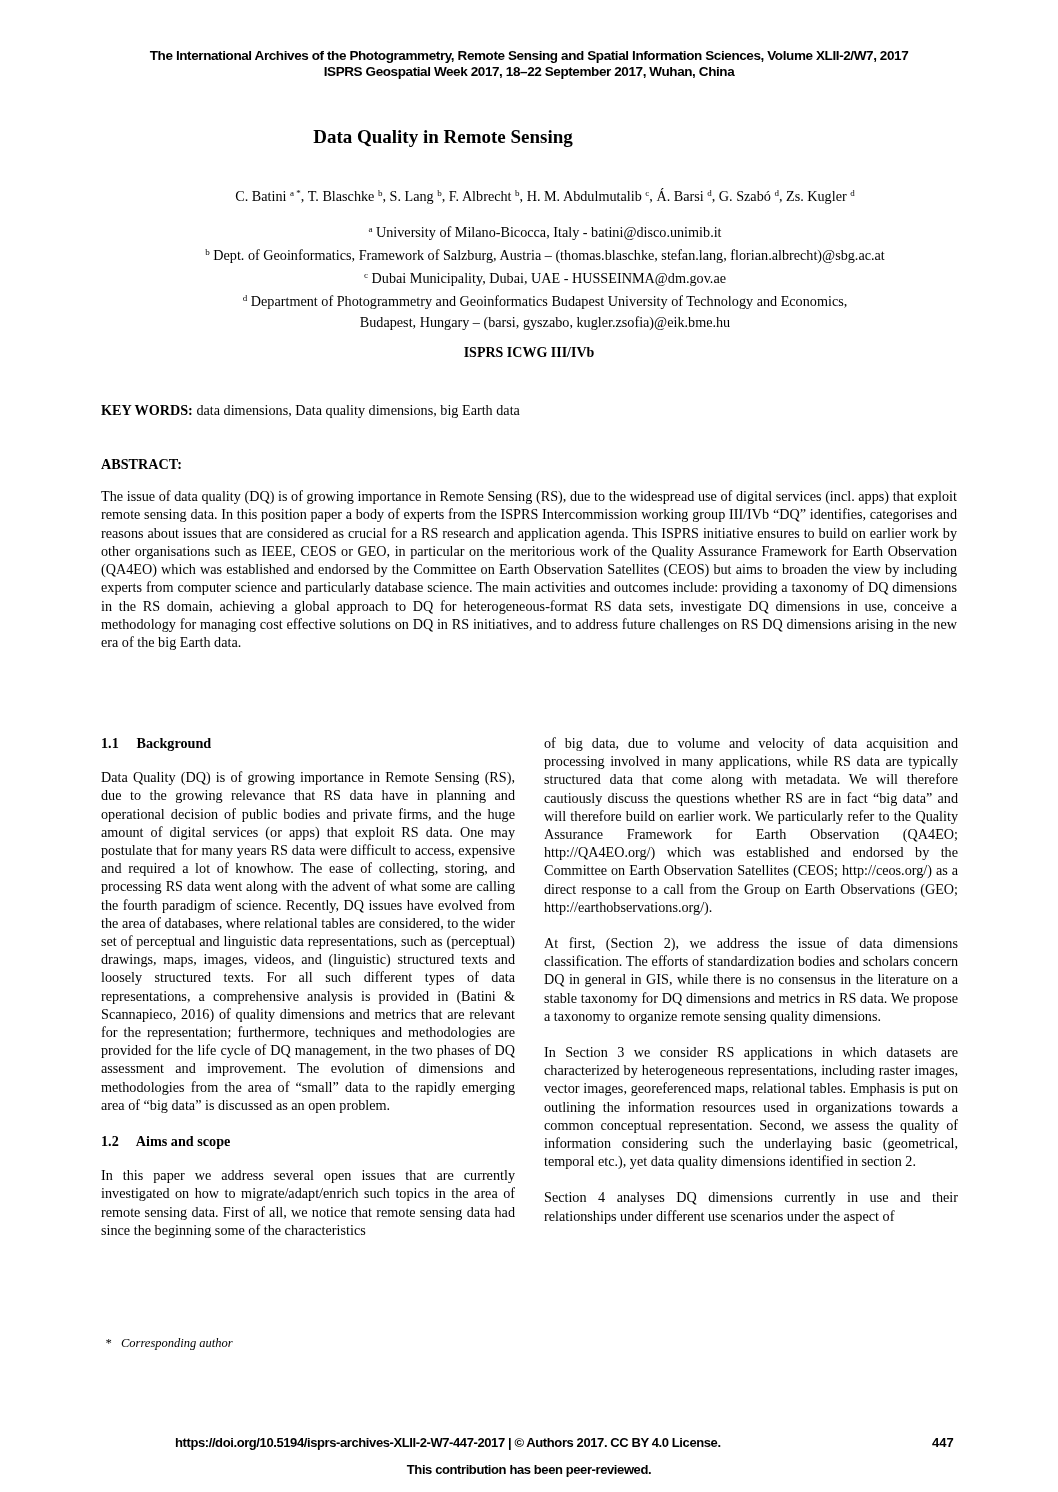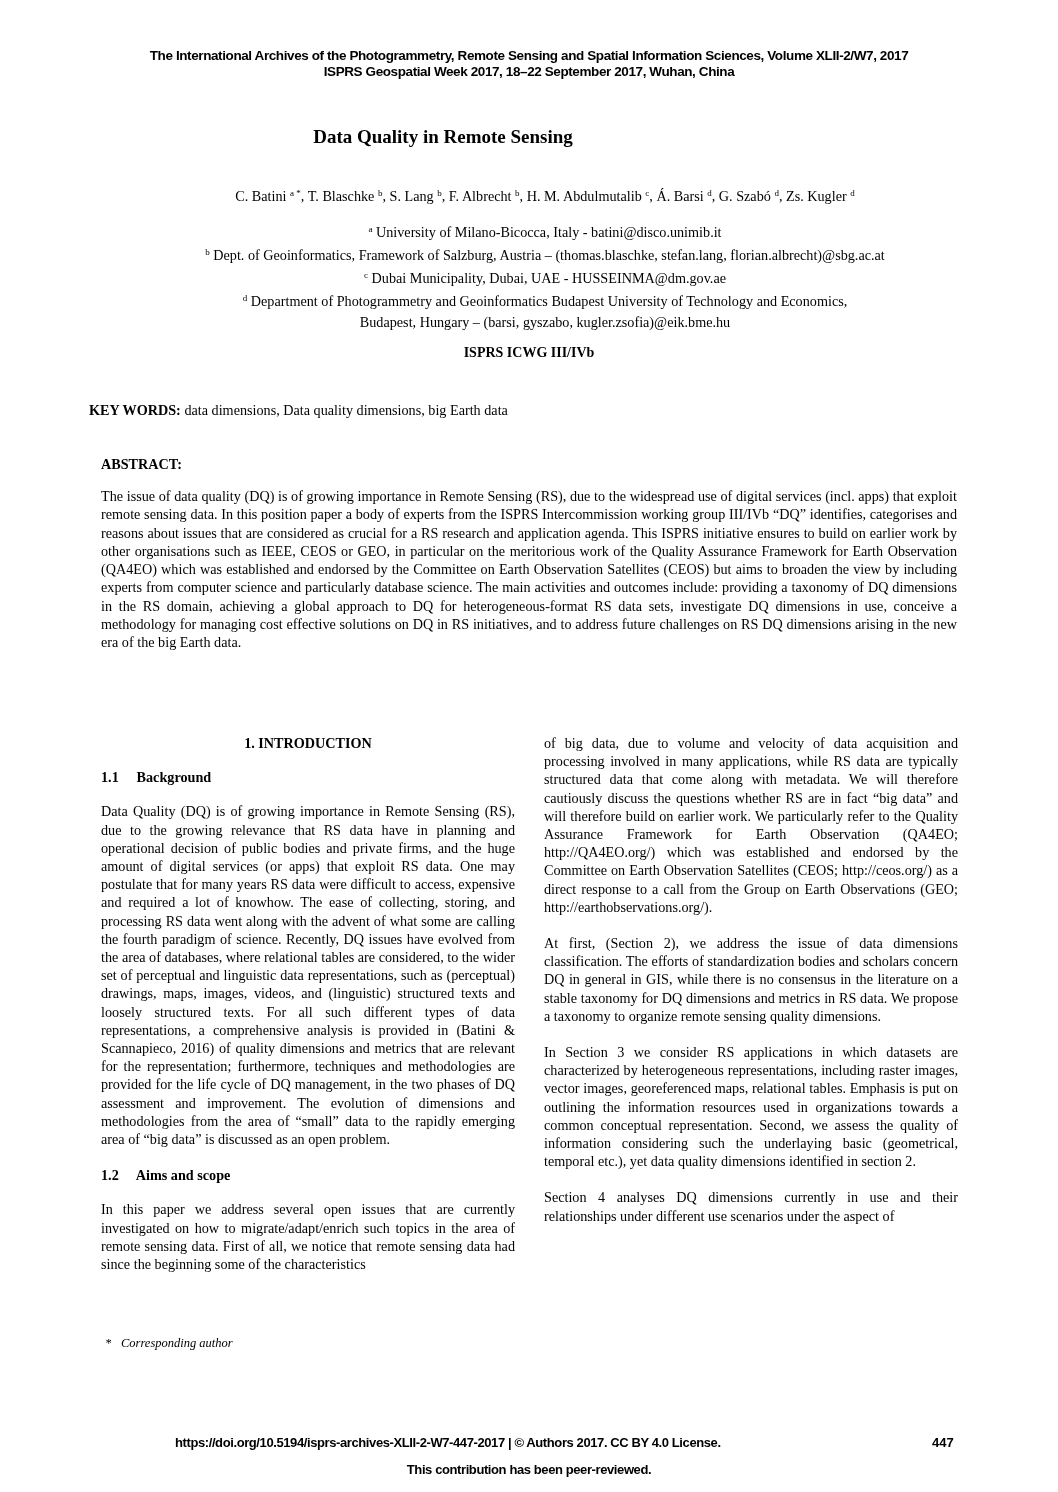--- a/index.html
+++ b/index.html
@@ -3,21 +3,21 @@
 <meta charset="utf-8">
 <style>
   html, body { margin: 0; padding: 0; background: #ffffff; }
   body { width: 1058px; height: 1492px; position: relative; overflow: hidden; color: #000; font-family: "Liberation Serif", serif; }
   .abs { position: absolute; }
   .hdr { left: 0; width: 1058px; text-align: center; font-family: "Liberation Sans", sans-serif; font-weight: bold; font-size: 13.5px; letter-spacing: -0.4px; line-height: 17px; }
   .title { left: 0; width: 886px; top: 126px; text-align: center; font-weight: bold; font-size: 19px; }
   .center-line { left: 16px; width: 1058px; text-align: center; font-size: 14.2px; line-height: 21px; }
   sup { font-size: 9px; vertical-align: 5px; line-height: 0; }
   .wg { left: 0; width: 1058px; top: 345px; text-align: center; font-weight: bold; font-size: 14px; }
-  .kw { left: 89px; top: 402px; font-size: 14.2px; }
+  .kw { left: 101px; top: 402px; font-size: 14.2px; }
   .kw b { font-weight: bold; }
   .abs-head { left: 101px; top: 456px; font-weight: bold; font-size: 14.2px; }
   .abs-text { left: 101px; top: 487px; width: 856px; font-size: 14.2px; line-height: 18.3px; text-align: justify; }
   .col { width: 414px; font-size: 14.2px; line-height: 18.2px; text-align: justify; }
   .col p { margin: 0 0 18px 0; }
   .sec-h1 { text-align: center; font-weight: bold; margin: 0 0 16px 0; }
   .sec-h2 { font-weight: bold; margin: 0 0 16px 0; }
   .sec-h2 .num { display: inline-block; width: 32px; }
   .footnote { left: 105px; top: 1336px; font-size: 12.5px; font-style: italic; }
   .footnote .star { display: inline-block; width: 16px; }
@@ -51,21 +51,20 @@
 <div class="abs center-line" style="top:312px;">Budapest, Hungary – (barsi, gyszabo, kugler.zsofia)@eik.bme.hu</div>
 
 <div class="abs wg">ISPRS ICWG III/IVb</div>
 
 <div class="abs kw"><b>KEY WORDS:</b> <span>data dimensions, Data quality dimensions, big Earth data</span></div>
 
 <div class="abs abs-head">ABSTRACT:</div>
 <div class="abs abs-text">The issue of data quality (DQ) is of growing importance in Remote Sensing (RS), due to the widespread use of digital services (incl. apps) that exploit remote sensing data. In this position paper a body of experts from the ISPRS Intercommission working group III/IVb “DQ” identifies, categorises and reasons about issues that are considered as crucial for a RS research and application agenda. This ISPRS initiative ensures to build on earlier work by other organisations such as IEEE, CEOS or GEO, in particular on the meritorious work of the Quality Assurance Framework for Earth Observation (QA4EO) which was established and endorsed by the Committee on Earth Observation Satellites (CEOS) but aims to broaden the view by including experts from computer science and particularly database science. The main activities and outcomes include: providing a taxonomy of DQ dimensions in the RS domain, achieving a global approach to DQ for heterogeneous-format RS data sets, investigate DQ dimensions in use, conceive a methodology for managing cost effective solutions on DQ in RS initiatives, and to address future challenges on RS DQ dimensions arising in the new era of the big Earth data.</div>
 
 <div class="abs col" style="left:101px; top:734px;">
-  <div class="sec-h1">1.   INTRODUCTION</div>
   <div class="sec-h2"><span class="num">1.1</span> <span>Background</span></div>
   <p>Data Quality (DQ) is of growing importance in Remote Sensing (RS), due to the growing relevance that RS data have in planning and operational decision of public bodies and private firms, and the huge amount of digital services (or apps) that exploit RS data. One may postulate that for many years RS data were difficult to access, expensive and required a lot of knowhow. The ease of collecting, storing, and processing RS data went along with the advent of what some are calling the fourth paradigm of science. Recently, DQ issues have evolved from the area of databases, where relational tables are considered, to the wider set of perceptual and linguistic data representations, such as (perceptual) drawings, maps, images, videos, and (linguistic) structured texts and loosely structured texts. For all such different types of data representations, a comprehensive analysis is provided in (Batini &amp; Scannapieco, 2016) of quality dimensions and metrics that are relevant for the representation; furthermore, techniques and methodologies are provided for the life cycle of DQ management, in the two phases of DQ assessment and improvement. The evolution of dimensions and methodologies from the area of “small” data to the rapidly emerging area of “big data” is discussed as an open problem.</p>
   <div class="sec-h2"><span class="num">1.2</span> <span>Aims and scope</span></div>
   <p>In this paper we address several open issues that are currently investigated on how to migrate/adapt/enrich such topics in the area of remote sensing data. First of all, we notice that remote sensing data had since the beginning some of the characteristics</p>
 </div>
 
 <div class="abs col" style="left:544px; top:734px;">
   <p>of big data, due to volume and velocity of data acquisition and processing involved in many applications, while RS data are typically structured data that come along with metadata. We will therefore cautiously discuss the questions whether RS are in fact “big data” and will therefore build on earlier work. We particularly refer to the Quality Assurance Framework for Earth Observation (QA4EO; http://QA4EO.org/) which was established and endorsed by the Committee on Earth Observation Satellites (CEOS; http://ceos.org/) as a direct response to a call from the Group on Earth Observations (GEO; http://earthobservations.org/).</p>
   <p>At first, (Section 2), we address the issue of data dimensions classification. The efforts of standardization bodies and scholars concern DQ in general in GIS, while there is no consensus in the literature on a stable taxonomy for DQ dimensions and metrics in RS data. We propose a taxonomy to organize remote sensing quality dimensions.</p>
   <p>In Section 3 we consider RS applications in which datasets are characterized by heterogeneous representations, including raster images, vector images, georeferenced maps, relational tables. Emphasis is put on outlining the information resources used in organizations towards a common conceptual representation. Second, we assess the quality of information considering such the underlaying basic (geometrical, temporal etc.), yet data quality dimensions identified in section 2.</p>

